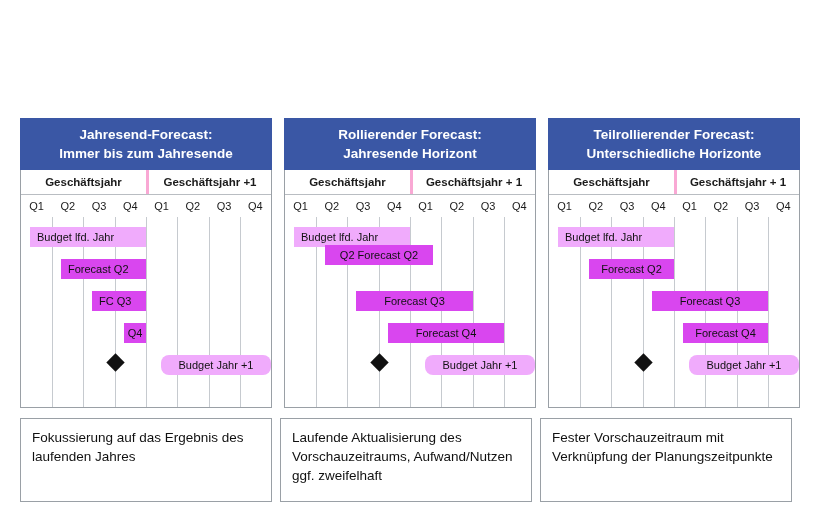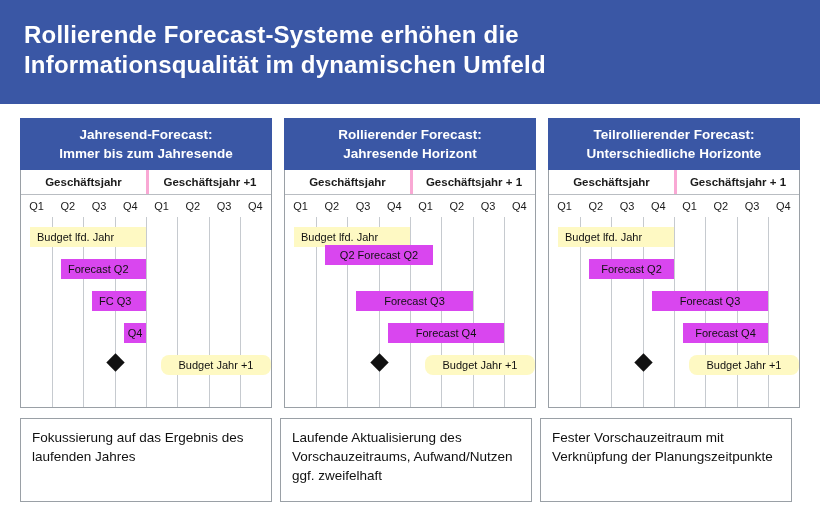--- a/index.html
+++ b/index.html
@@ -130,21 +130,21 @@
     position: absolute;
     height: 20px;
     font-size: 11px;
     line-height: 20px;
     color: #111111;
     box-sizing: border-box;
     overflow: hidden;
     white-space: nowrap;
   }
   .bar.grey {
-    background: #fef9c3;
+    background: #f0abfc;
     padding-left: 7px;
   }
   .bar.grey.center {
     padding-left: 0;
     text-align: center;
     border-radius: 8px;
   }
   .bar.blue {
     background: #d946ef;
     padding-left: 7px;
@@ -180,26 +180,20 @@
     line-height: 19px;
     color: #111111;
     background: #ffffff;
   }
 </style>
 </head>
 <body>
 
 <div id="page">
 
-  <div class="header">
-    <div class="header-title">
-      <div>Rollierende Forecast-Systeme erhöhen die</div>
-      <div>Informationsqualität im dynamischen Umfeld</div>
-    </div>
-  </div>
 
   <div class="panels">
 
     <div class="panel">
       <div class="panel-head">
         <div>Jahresend-Forecast:</div>
         <div>Immer bis zum Jahresende</div>
       </div>
       <div class="panel-body">
         <div class="years">

